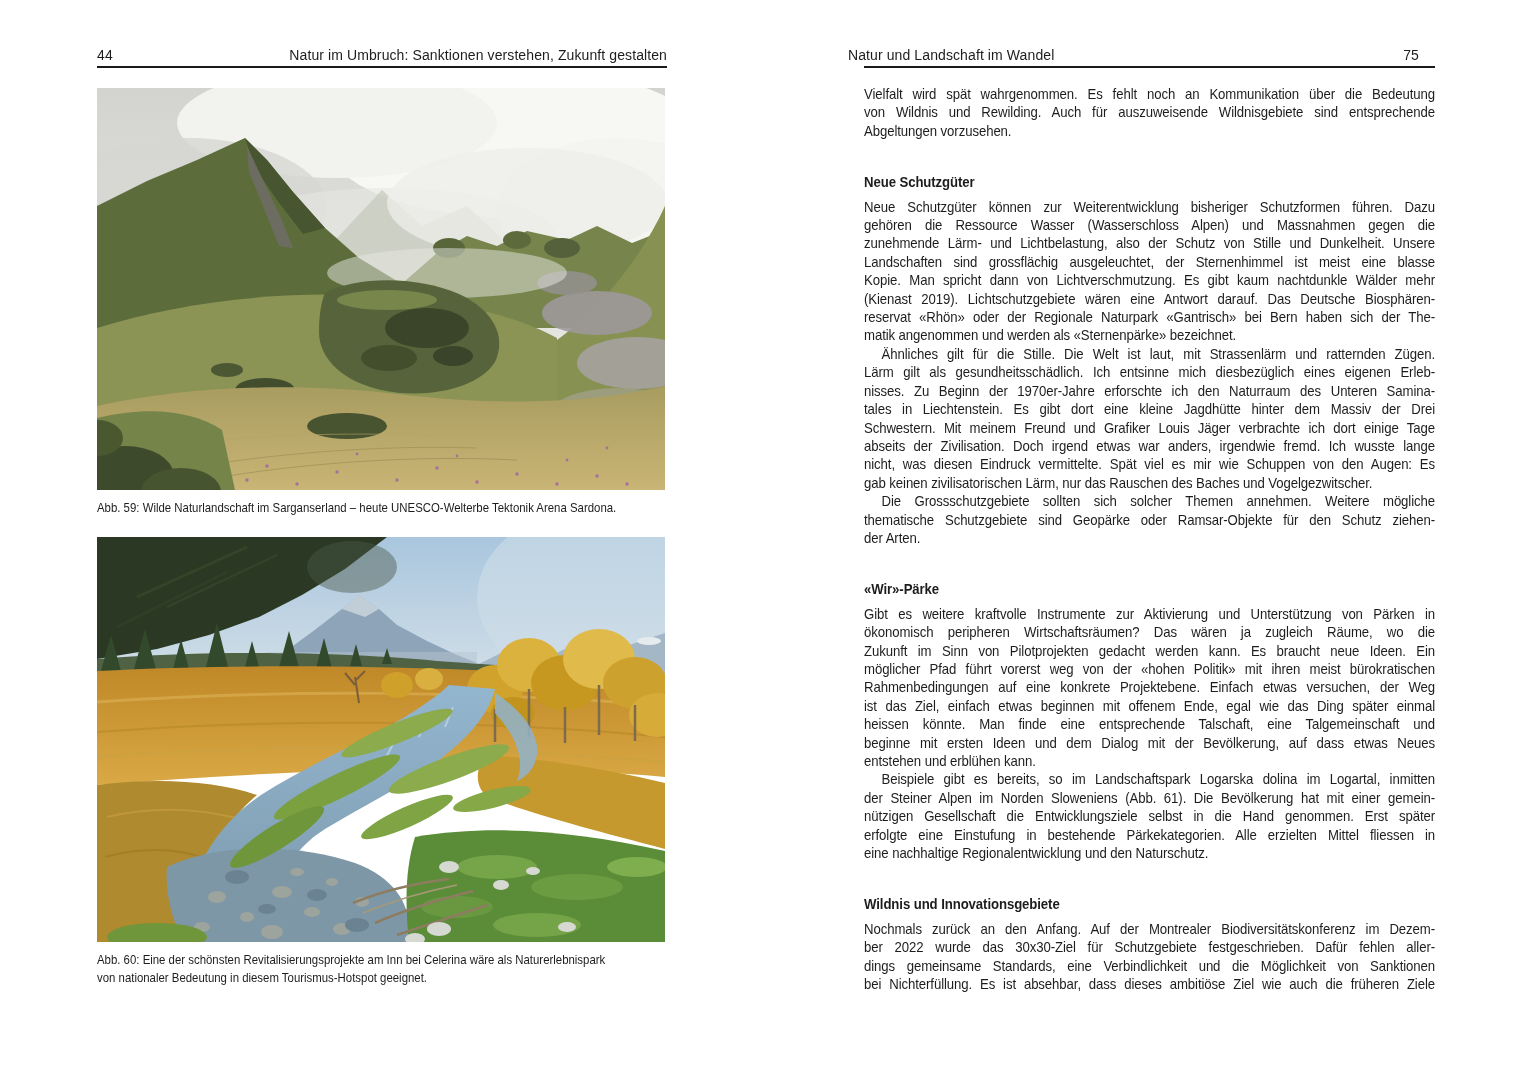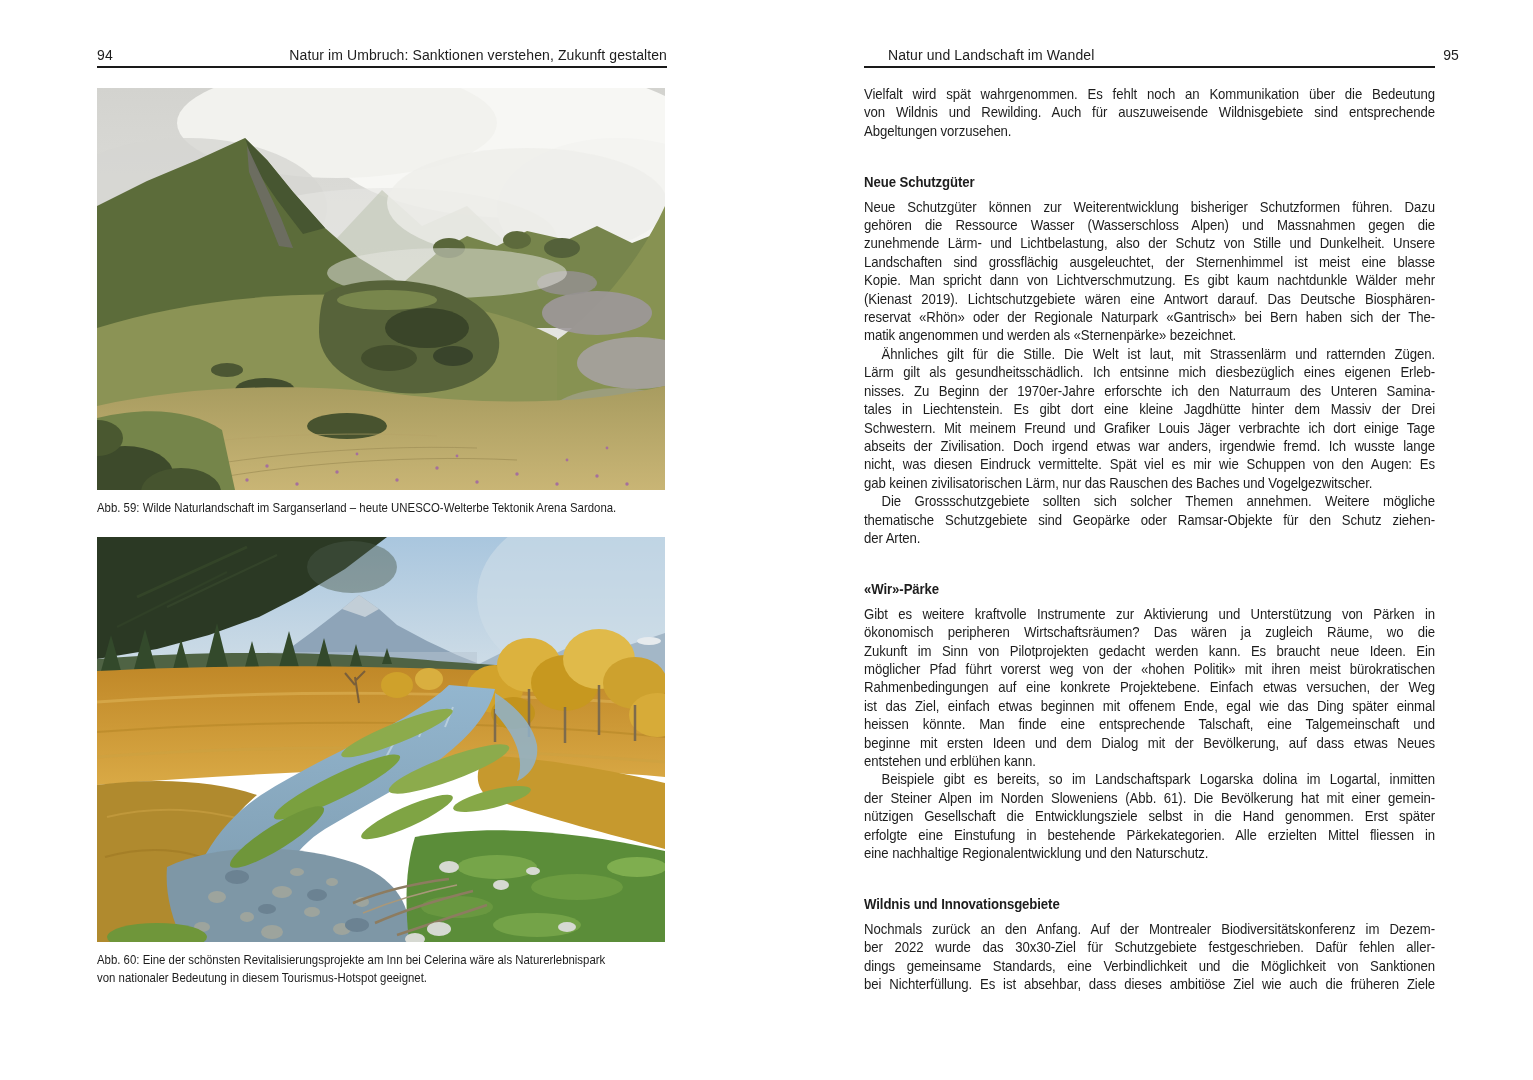--- a/index.html
+++ b/index.html
@@ -5,21 +5,21 @@
   html,body{margin:0;padding:0;}
   body{
     width:1533px;height:1080px;position:relative;overflow:hidden;
     background:#ffffff;color:#1d1d1d;
     font-family:"Liberation Sans", sans-serif;
     -webkit-font-smoothing:antialiased;
   }
   .hdr{position:absolute;top:47px;display:flex;justify-content:space-between;
        font-size:14px;letter-spacing:0.1px;color:#1d1d1d;}
   .hdrL{left:97px;width:570px;}
-  .hdrR{left:888px;width:571px;gap:12px;}
+  .hdrR{left:848px;width:571px;gap:12px;}
   .rule{position:absolute;top:66px;height:2px;background:#1a1a1a;}
   .ruleL{left:97px;width:570px;}
   .ruleR{left:864px;width:571px;}
   figure{margin:0;position:absolute;left:97px;}
   #fig1{top:88px;}
   #fig2{top:537px;}
   .cap{position:absolute;left:97px;width:650px;font-size:13px;line-height:18px;
        transform:scaleX(0.877);transform-origin:0 0;white-space:nowrap;}
   #cap1{top:499px;}
   #cap2{top:951px;}
@@ -33,21 +33,21 @@
   .textcol .ind{text-indent:20px;}
   .textcol .h{font-weight:700;margin-top:33px;margin-bottom:6px;}
   svg{display:block;}
 </style>
 </head>
 <body>
 
 <div>
 
   <div class="hdr hdrL">
-    <span>94</span>
+    <span>44</span>
     <span>Natur im Umbruch: Sanktionen verstehen, Zukunft gestalten</span>
   </div>
   <div class="rule ruleL"></div>
 
   <figure id="fig1">
     <svg width="568" height="402" viewBox="0 0 568 402">
       <defs>
         <linearGradient id="p1sky" x1="0" y1="0" x2="0" y2="1">
           <stop offset="0" stop-color="#d3d3cf"></stop>
             <stop offset="1" stop-color="#efefeb"></stop>
@@ -238,21 +238,21 @@
       </g>
     </svg>
   </figure>
   <div class="cap" id="cap2">
     <div>Abb. 60: Eine der schönsten Revitalisierungsprojekte am Inn bei Celerina wäre als Naturerlebnispark</div>
     <div>von nationaler Bedeutung in diesem Tourismus-Hotspot geeignet.</div>
   </div>
 
   <div class="hdr hdrR">
     <span>Natur und Landschaft im Wandel</span>
-    <span>95</span>
+    <span>75</span>
   </div>
   <div class="rule ruleR"></div>
 
   <div class="textcol" id="textcol">
       <div class="l">Vielfalt wird spät wahrgenommen. Es fehlt noch an Kommunikation über die Bedeutung</div>
       <div class="l">von Wildnis und Rewilding. Auch für auszuweisende Wildnisgebiete sind entsprechende</div>
       <div class="l end">Abgeltungen vorzusehen.</div>
       <div class="h">Neue Schutzgüter</div>
       <div class="l">Neue Schutzgüter können zur Weiterentwicklung bisheriger Schutzformen führen. Dazu</div>
       <div class="l">gehören die Ressource Wasser (Wasserschloss Alpen) und Massnahmen gegen die</div>

